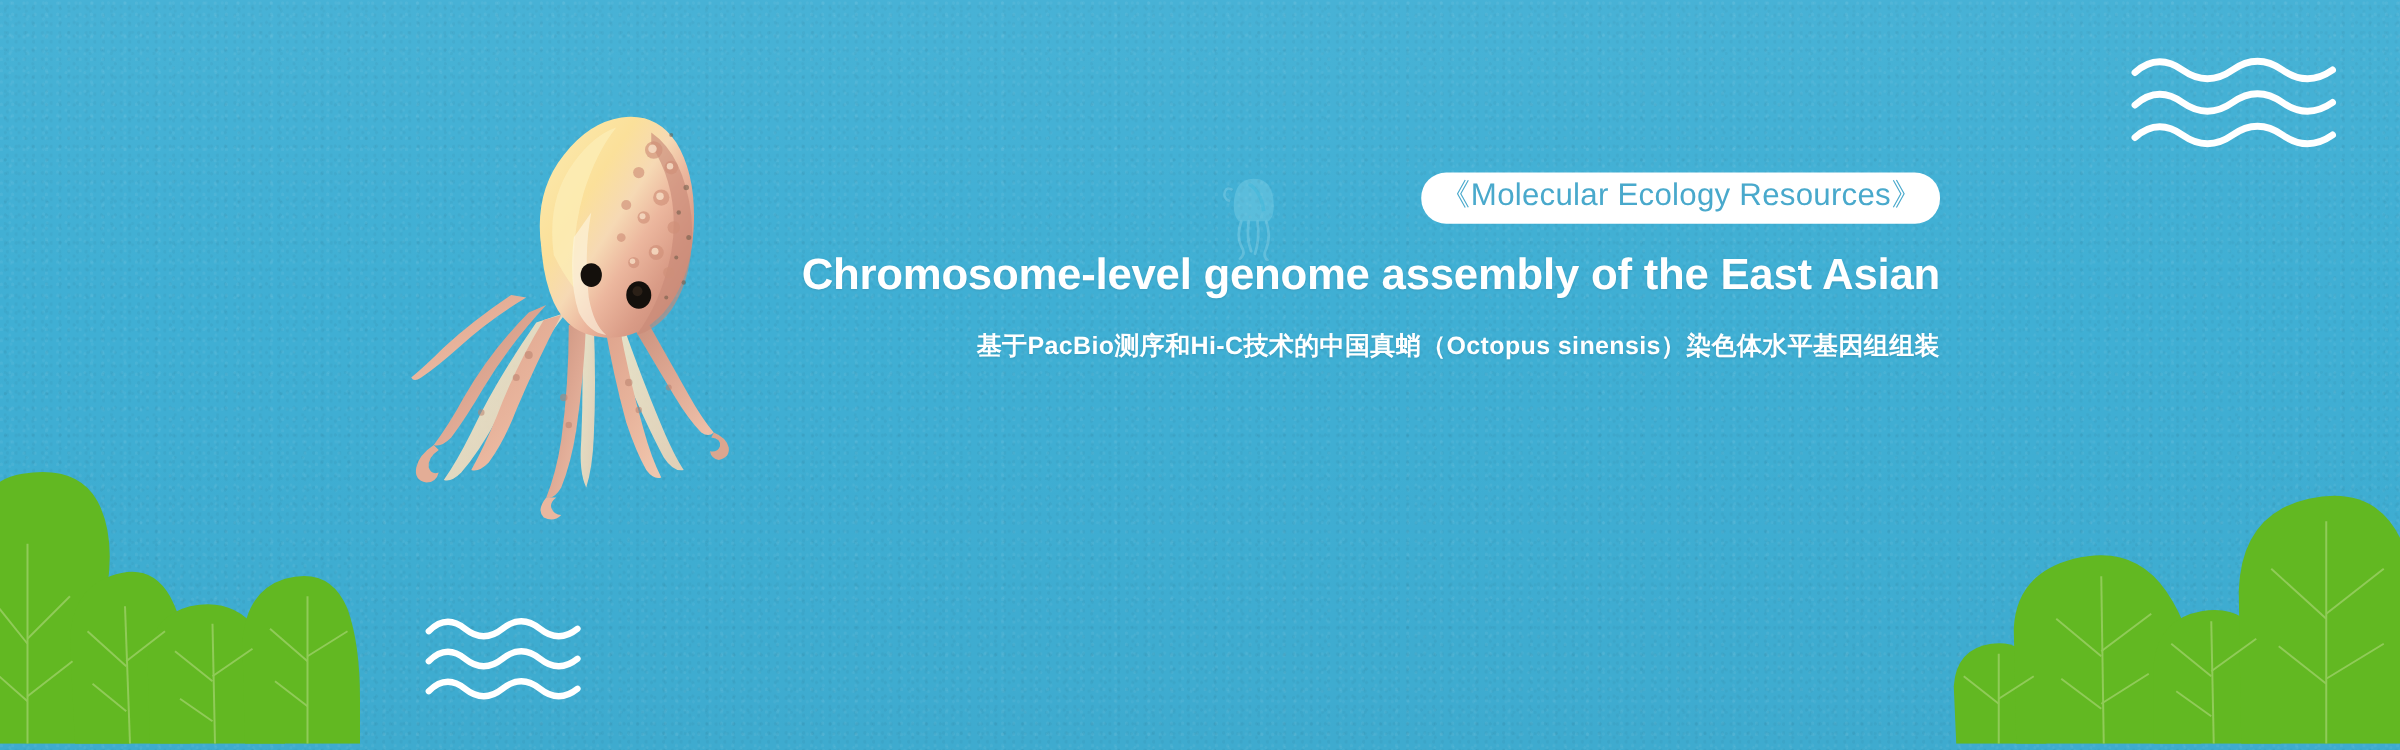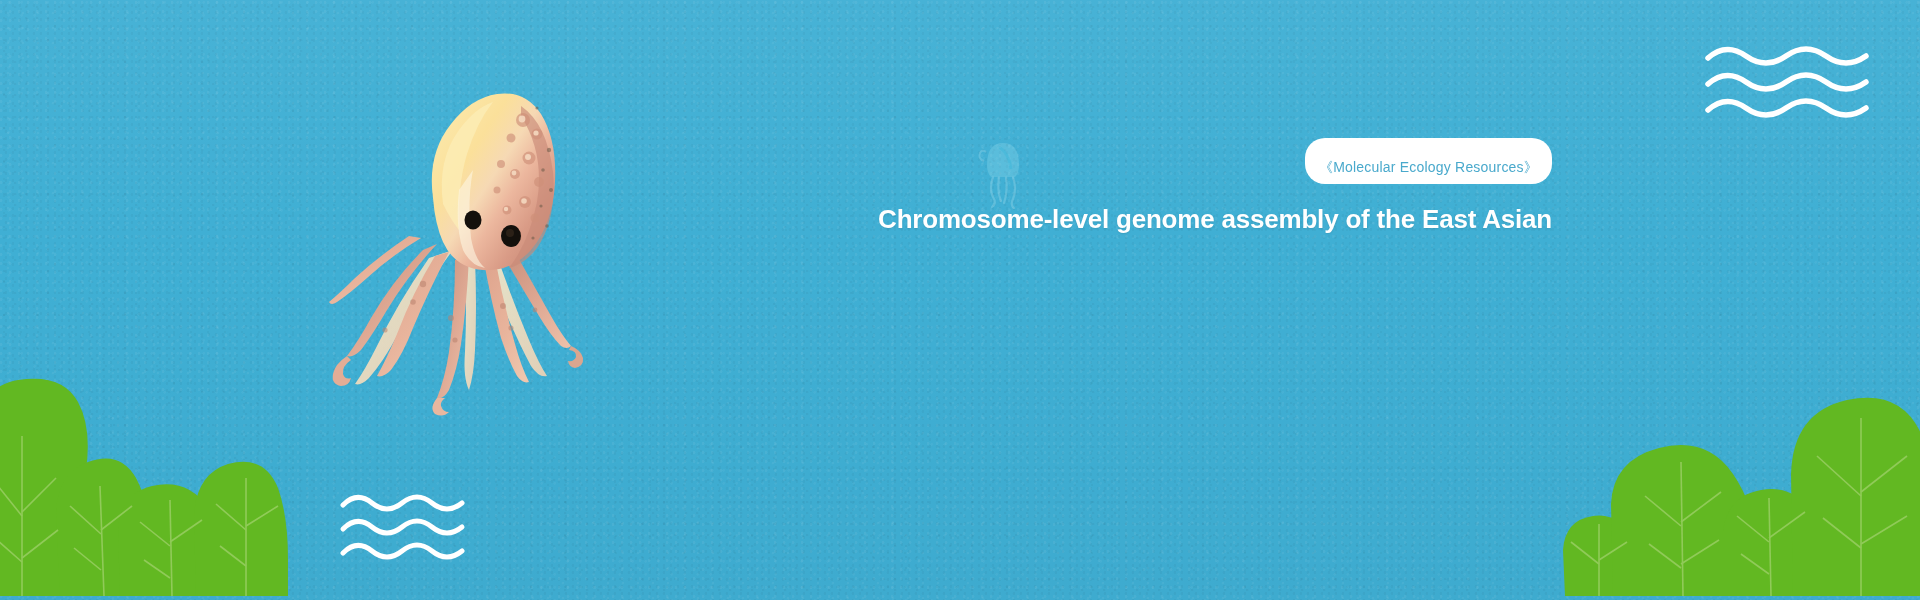--- a/index.html
+++ b/index.html
@@ -68,31 +68,31 @@
     position: absolute;
     left: 460px;
     top: 138px;
     width: 1092px;
     text-align: right;
   }
   .journal-badge {
     display: inline-block;
     background: #ffffff;
     color: #49a9cc;
-    font-size: 14px;
+    font-size: 25px;
     line-height: 1;
     letter-spacing: 0.2px;
-    padding: 22px 14px 10px 14px;
+    padding: 6px 14px 10px 14px;
     white-space: nowrap;
     border-radius: 20px;
   }
   .title-en {
     margin-top: 20px;
     color: #ffffff;
-    font-size: 26px;
+    font-size: 35px;
     font-weight: bold;
     line-height: 1.22;
     letter-spacing: -0.2px;
     text-shadow: 0 1px 2px rgba(0,0,0,0.10);
   }
   .title-en .tline { display: block; }
   .title-cn {
     margin-top: 22px;
     color: #ffffff;
     font-size: 20px;
@@ -302,16 +302,17 @@
   </div>
 
   <div class="text-block">
 
     <div class="journal-badge">《Molecular Ecology Resources》</div>
 
     <div class="title-en">
       <span class="tline">Chromosome-level genome assembly of the East Asian</span>
     </div>
 
+    <div class="title-cn">基于PacBio测序和Hi-C技术的中国真蛸（Octopus sinensis）染色体水平基因组组装</div>
 
   </div>
 
 </div>
 
 </body></html>

